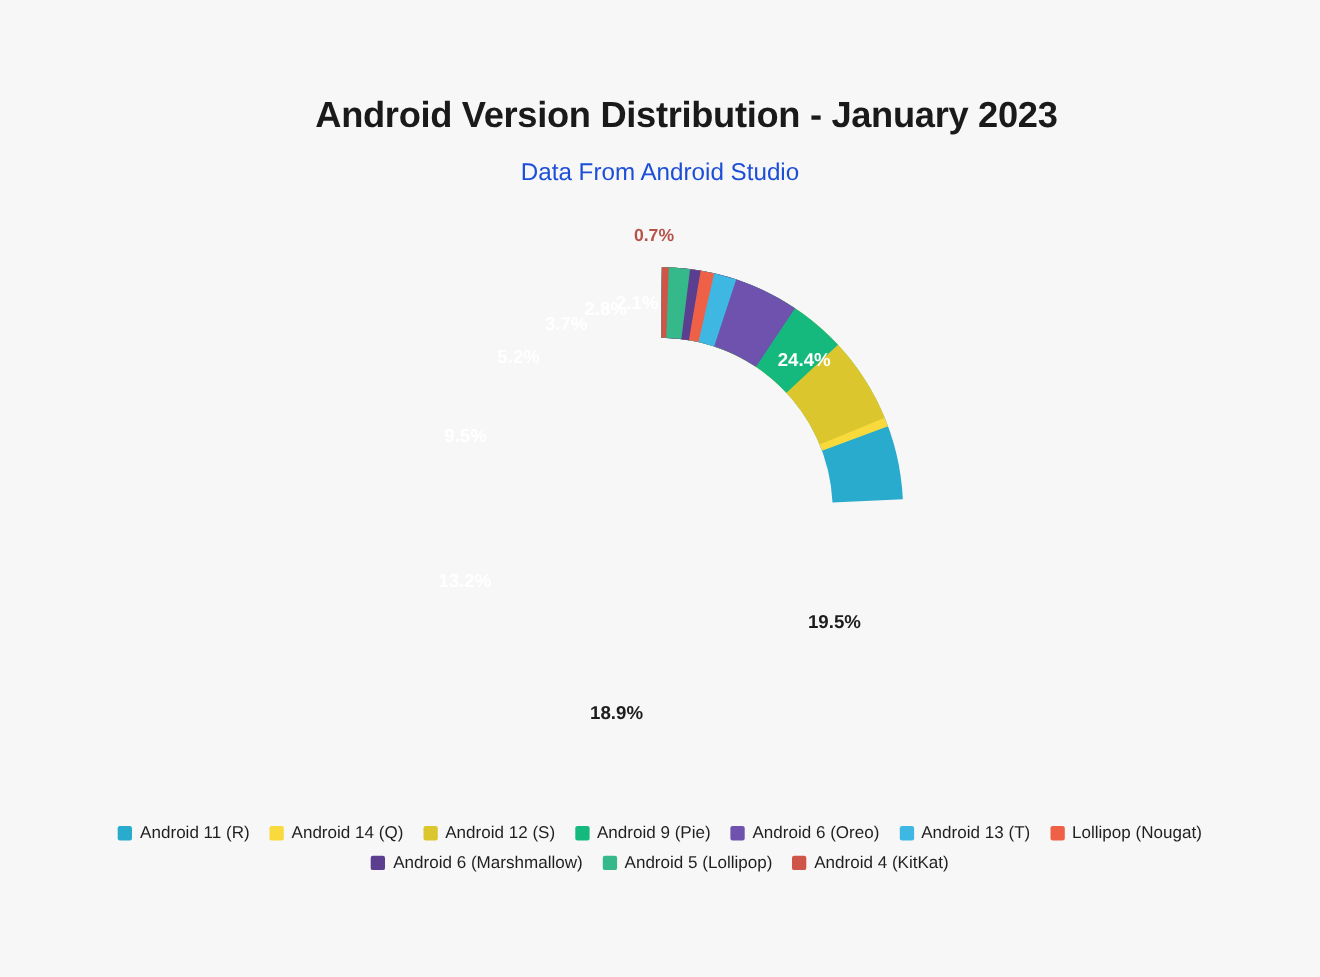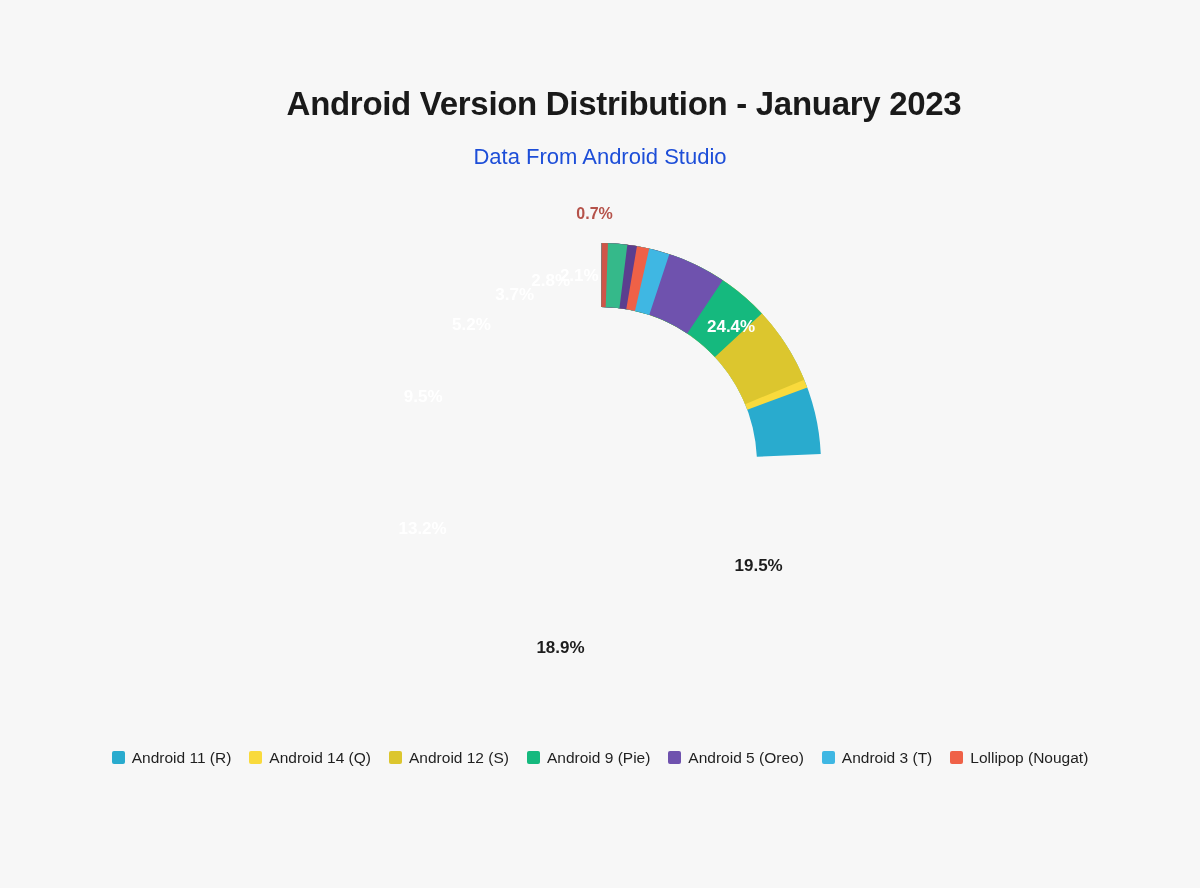--- a/index.html
+++ b/index.html
@@ -151,26 +151,40 @@
         <div class="legend-item">
           <span class="legend-swatch" style="background: rgb(220, 198, 46);"></span>
           <span class="legend-text">Android 12 (S)</span>
         </div>
         <div class="legend-item">
           <span class="legend-swatch" style="background: rgb(21, 185, 126);"></span>
           <span class="legend-text">Android 9 (Pie)</span>
         </div>
         <div class="legend-item">
           <span class="legend-swatch" style="background: rgb(111, 82, 174);"></span>
-          <span class="legend-text">Android 5 (Oreo)</span>
+          <span class="legend-text">Android 6 (Oreo)</span>
         </div>
         <div class="legend-item">
           <span class="legend-swatch" style="background: rgb(63, 183, 227);"></span>
-          <span class="legend-text">Android 3 (T)</span>
+          <span class="legend-text">Android 13 (T)</span>
         </div>
         <div class="legend-item">
           <span class="legend-swatch" style="background: rgb(239, 97, 71);"></span>
           <span class="legend-text">Lollipop (Nougat)</span>
+        </div>
+      </div>
+    <div class="legend-row" id="legend-row-1">
+        <div class="legend-item">
+          <span class="legend-swatch" style="background: rgb(91, 62, 143);"></span>
+          <span class="legend-text">Android 6 (Marshmallow)</span>
+        </div>
+        <div class="legend-item">
+          <span class="legend-swatch" style="background: rgb(53, 185, 138);"></span>
+          <span class="legend-text">Android 5 (Lollipop)</span>
+        </div>
+        <div class="legend-item">
+          <span class="legend-swatch" style="background: rgb(207, 85, 72);"></span>
+          <span class="legend-text">Android 4 (KitKat)</span>
         </div>
       </div>
   </div>
 
 </div>
 
 </body></html>

